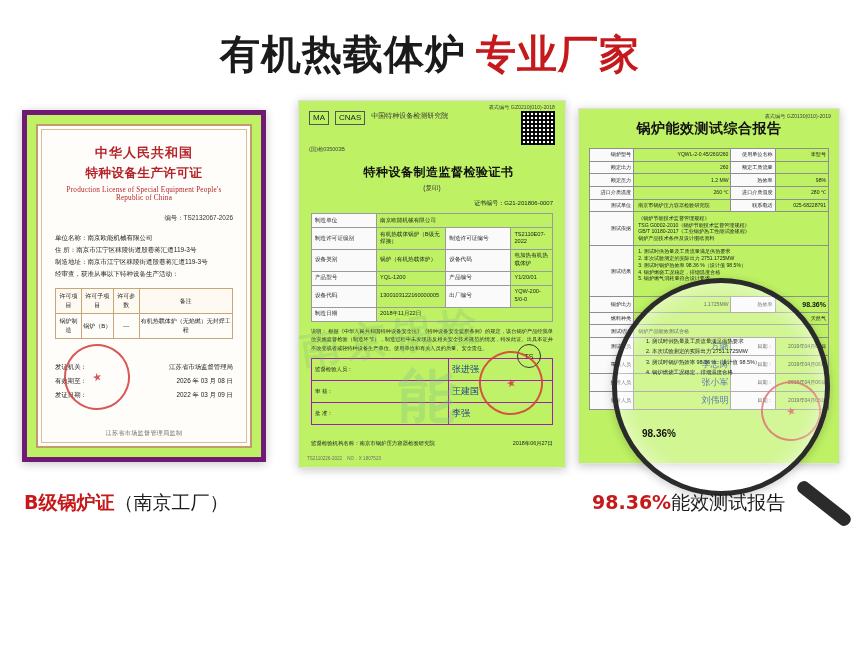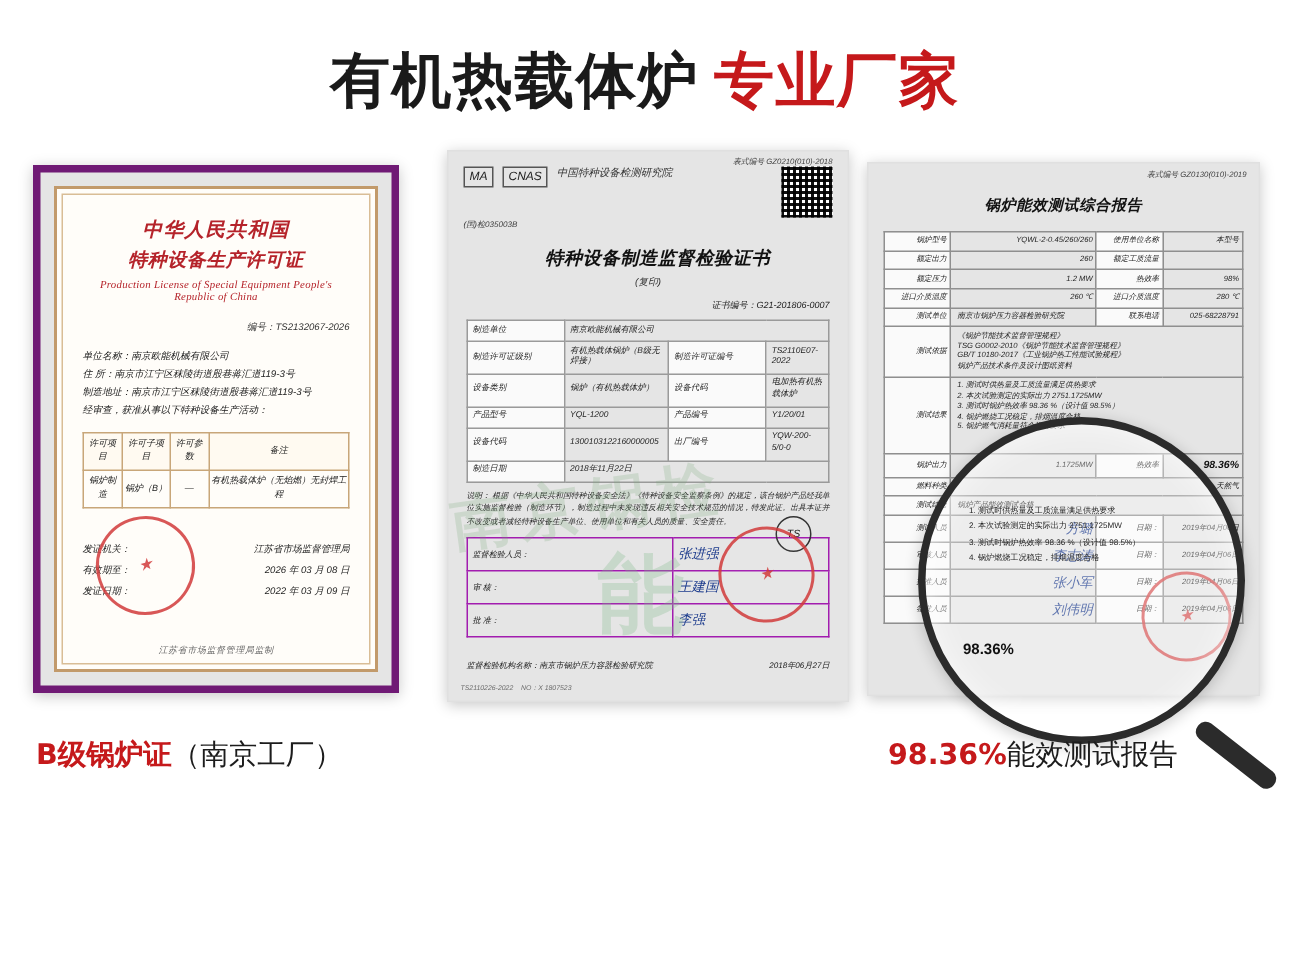--- a/index.html
+++ b/index.html
@@ -48,25 +48,24 @@
   }
 
   
   .cards {
     position: relative;
     margin-top: 22px;
     height: 368px;
   }
   .card {
     position: absolute;
-    background: #e5e5e5;
+    background: #bef264;
     box-shadow: 0 2px 9px rgba(0,0,0,0.22);
     overflow: hidden;
     box-sizing: border-box;
-    font-style: italic;
   }
   .card.c1 {
     left: 22px;
     top: 10px;
     width: 244px;
     height: 352px;
     border: 5px solid #701a75;
   }
   .card.c2 {
     left: 298px;
@@ -306,24 +305,23 @@
 
   
   .c3-code {
     text-align: right;
     font-size: 5.2px;
     color: #444;
     padding: 4px 8px 0 0;
   }
   .c3-title {
     text-align: center;
-    font-size: 10px;
+    font-size: 14px;
     font-weight: bold;
     color: #111;
-    margin-top: 10px;
     letter-spacing: 0.5px;
     font-family: "DejaVu Sans", sans-serif;
   }
   .c3-tbl {
     width: calc(100% - 20px);
     margin: 10px 10px 0 10px;
     border-collapse: collapse;
     font-size: 5.1px;
     color: #1d1d1d;
   }

